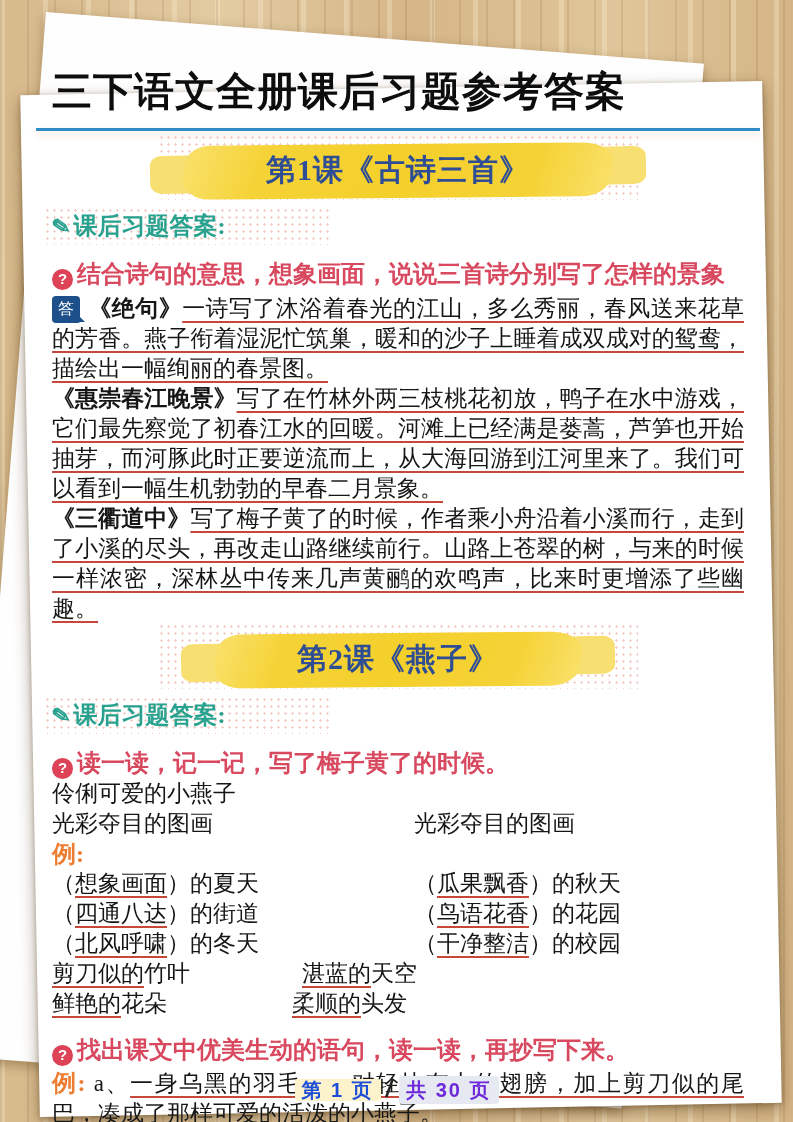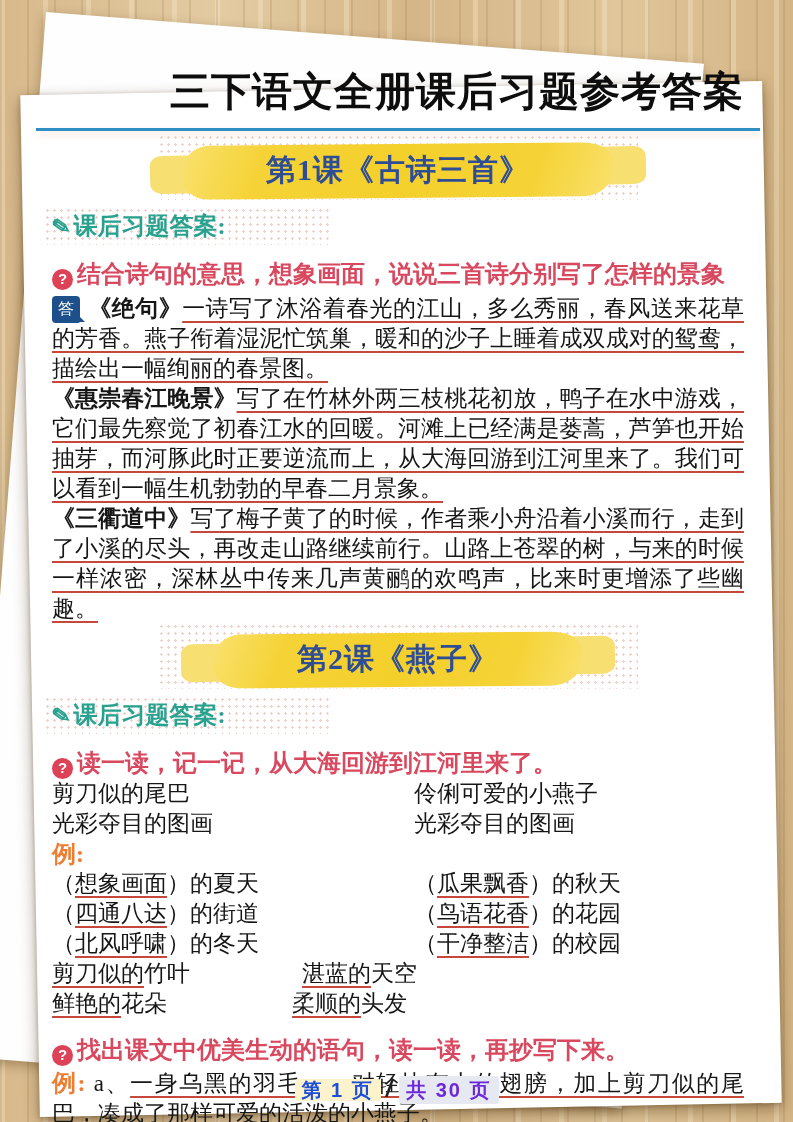--- a/index.html
+++ b/index.html
@@ -14,21 +14,21 @@
   }
 
   .paper{position:absolute;background:#fefefe;}
   .paper.back{left:46px;top:12px;width:660px;height:1048px;transform:rotate(4.5deg);transform-origin:top left;
     box-shadow:0 4px 12px rgba(80,50,10,.38);}
   .paper.front{left:30px;top:88px;width:742px;height:1022px;transform:rotate(-1.1deg);
     box-shadow:0 6px 16px rgba(70,45,10,.45), 0 1px 4px rgba(70,45,10,.3);background:#ffffff;}
 
   .content{position:absolute;left:52px;top:60px;width:692px;z-index:3;color:#161616;}
 
-  .page-title{margin:8px 0 0;text-align:right;font-size:40px;line-height:48px;font-weight:900;
+  .page-title{margin:8px 0 0;text-align:left;font-size:40px;line-height:48px;font-weight:900;
     letter-spacing:1px;color:#0d0d0d;}
 
   .title-rule{height:0;border-top:3px solid #2f8fc5;margin:12px -16px 0 -16px;
     box-shadow:0 4px 7px rgba(243,152,120,.30);}
 
   .heading-row{position:relative;z-index:0;text-align:center;}
   .heading-row.first{margin-top:10px;}
   .heading-row.second{margin-top:6px;}
   .heading-row::before{content:"";position:absolute;left:50%;top:-7px;transform:translateX(-50%);
     width:480px;height:66px;z-index:-3;
@@ -116,25 +116,24 @@
 
     <div class="heading-row second">
       <span class="brush"><span>第2课《燕子》</span></span>
     </div>
 
     <div class="label-row">
       <span class="pencil">✎</span><span>课后习题答案:</span>
     </div>
 
     <div class="question">
-      <span class="qicon">?</span><span>读一读，记一记，从大海回游到江河里来了。</span>
+      <span class="qicon">?</span><span>读一读，记一记，写了梅子黄了的时候。</span>
     </div>
 
     <div class="row pair">
-      <span class="c1">剪刀似的尾巴</span>
       <span class="c2">伶俐可爱的小燕子</span>
     </div>
     <div class="row pair">
       <span class="c1">光彩夺目的图画</span>
       <span class="c2">光彩夺目的图画</span>
     </div>
 
     <div class="ex-label">例:</div>
 
     <div class="row pair">

